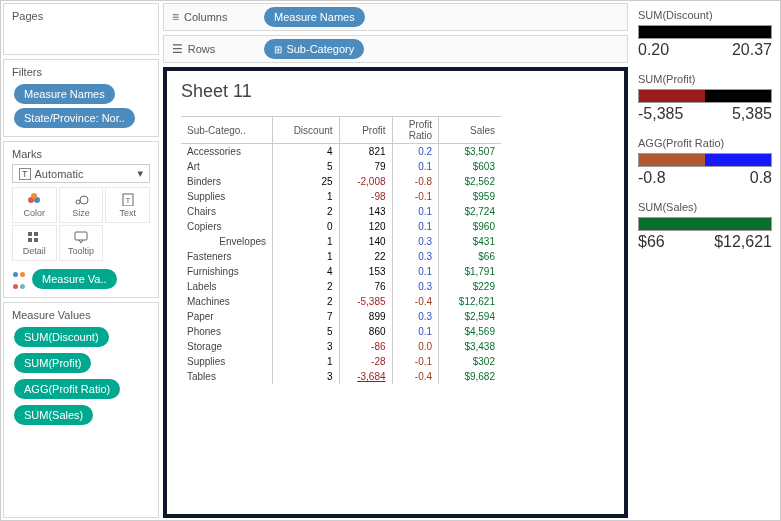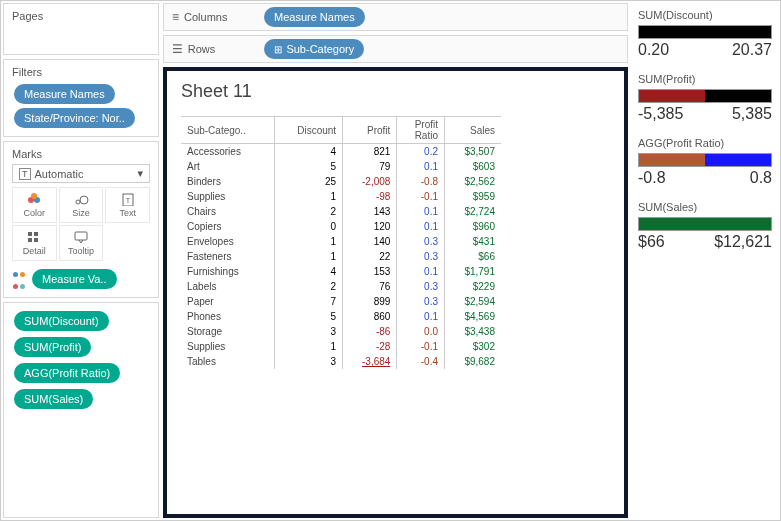--- a/index.html
+++ b/index.html
@@ -87,20 +87,21 @@
         <span class="mv-dots">
           <span class="dot" style="background:#4b8bbe"></span><span class="dot" style="background:#f28e2b"></span><br>
           <span class="dot" style="background:#e15759"></span><span class="dot" style="background:#76b7b2"></span>
         </span>
         <span class="pill pill-green">
             <span>Measure Va..</span>
           </span>
       </div>
     </div>
     <div class="panel" style="flex:1">
+      <div class="panel-title">Measure Values</div>
       <div id="mv-pills">
           <div style="margin-bottom: 2px;"><span class="pill pill-green">SUM(Discount)</span></div>
           <div style="margin-bottom: 2px;"><span class="pill pill-green">SUM(Profit)</span></div>
           <div style="margin-bottom: 2px;"><span class="pill pill-green">AGG(Profit Ratio)</span></div>
           <div style="margin-bottom: 2px;"><span class="pill pill-green">SUM(Sales)</span></div>
         </div>
     </div>
   </div>
 
   <div class="center">
@@ -174,21 +175,21 @@
               <td class="sep" style="color: rgb(11, 110, 47);">$2,724</td>
             </tr>
             <tr>
               <td style="color: rgb(68, 68, 68);">Copiers</td>
               <td class="sep" style="color: rgb(0, 0, 0);">0</td>
               <td class="sep" style="color: rgb(0, 0, 0);">120</td>
               <td class="sep" style="color: rgb(42, 79, 201);">0.1</td>
               <td class="sep" style="color: rgb(11, 110, 47);">$960</td>
             </tr>
             <tr>
-              <td style="color: rgb(68, 68, 68);">Envelopes</td>
+              <td style="color: rgb(68, 68, 68); text-align: right;">Envelopes</td>
               <td class="sep" style="color: rgb(0, 0, 0);">1</td>
               <td class="sep" style="color: rgb(0, 0, 0);">140</td>
               <td class="sep" style="color: rgb(42, 79, 201);">0.3</td>
               <td class="sep" style="color: rgb(11, 110, 47);">$431</td>
             </tr>
             <tr>
               <td style="color: rgb(68, 68, 68);">Fasteners</td>
               <td class="sep" style="color: rgb(0, 0, 0);">1</td>
               <td class="sep" style="color: rgb(0, 0, 0);">22</td>
               <td class="sep" style="color: rgb(42, 79, 201);">0.3</td>
@@ -200,20 +201,27 @@
               <td class="sep" style="color: rgb(0, 0, 0);">153</td>
               <td class="sep" style="color: rgb(42, 79, 201);">0.1</td>
               <td class="sep" style="color: rgb(11, 110, 47);">$1,791</td>
             </tr>
             <tr>
               <td style="color: rgb(68, 68, 68);">Labels</td>
               <td class="sep" style="color: rgb(0, 0, 0);">2</td>
               <td class="sep" style="color: rgb(0, 0, 0);">76</td>
               <td class="sep" style="color: rgb(42, 79, 201);">0.3</td>
               <td class="sep" style="color: rgb(11, 110, 47);">$229</td>
+            </tr>
+            <tr>
+              <td style="color: rgb(68, 68, 68);">Machines</td>
+              <td class="sep" style="color: rgb(0, 0, 0);">2</td>
+              <td class="sep" style="color: rgb(155, 28, 28);">-5,385</td>
+              <td class="sep" style="color: rgb(155, 59, 28);">-0.4</td>
+              <td class="sep" style="color: rgb(11, 110, 47);">$12,621</td>
             </tr>
             <tr>
               <td style="color: rgb(68, 68, 68);">Paper</td>
               <td class="sep" style="color: rgb(0, 0, 0);">7</td>
               <td class="sep" style="color: rgb(0, 0, 0);">899</td>
               <td class="sep" style="color: rgb(42, 79, 201);">0.3</td>
               <td class="sep" style="color: rgb(11, 110, 47);">$2,594</td>
             </tr>
             <tr>
               <td style="color: rgb(68, 68, 68);">Phones</td>

